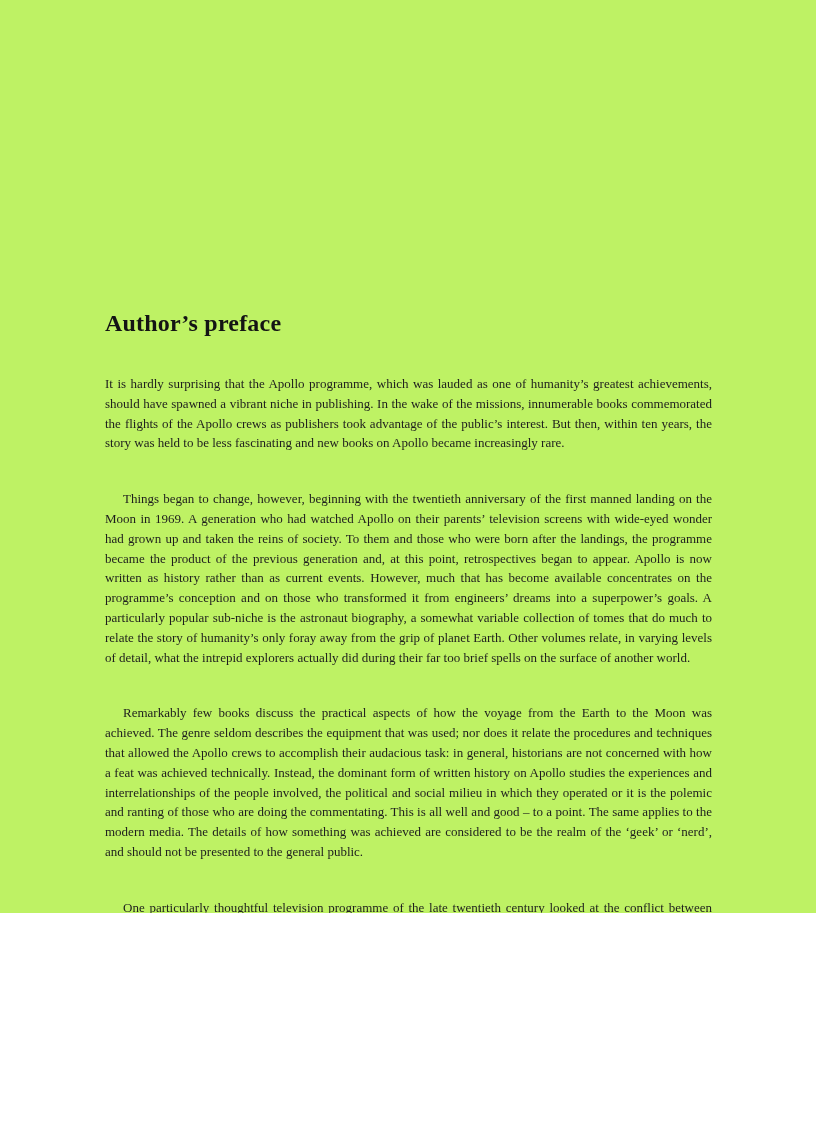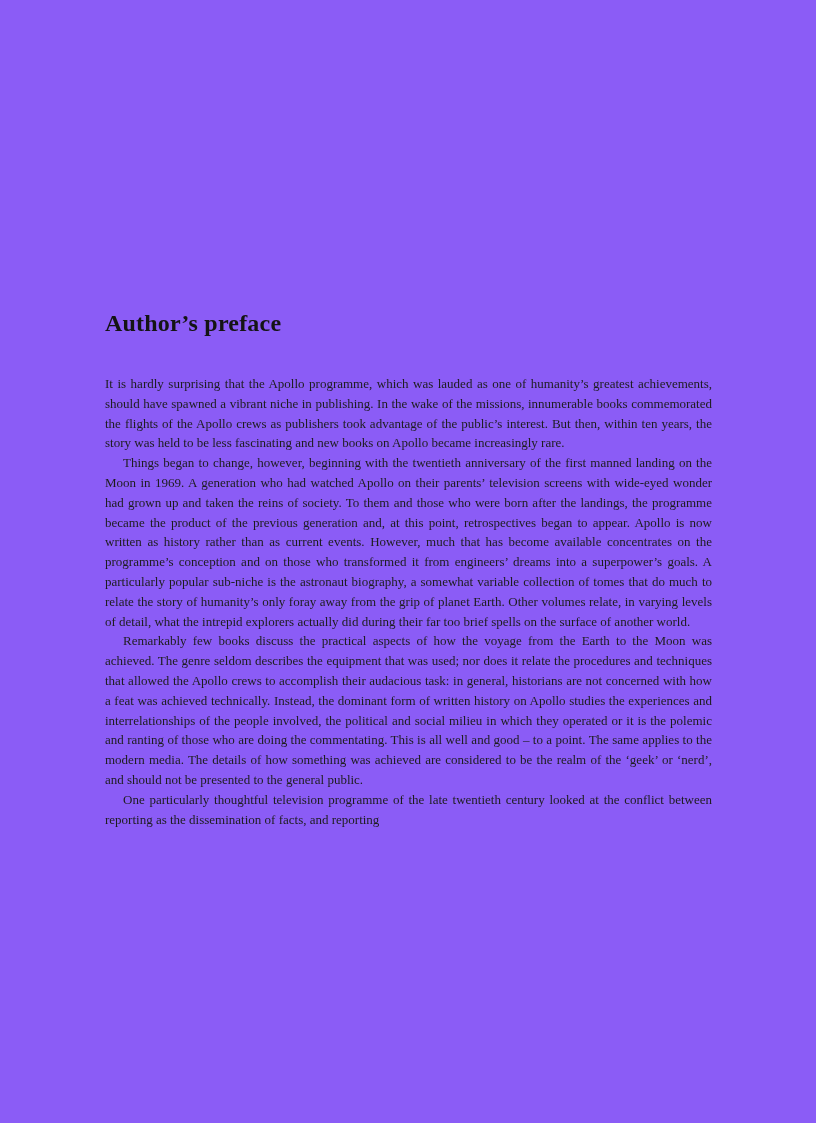--- a/index.html
+++ b/index.html
@@ -3,22 +3,22 @@
 <meta charset="utf-8">
 <style>
   html, body {
     margin: 0;
     padding: 0;
     background: #ffffff;
   }
   .page {
     position: relative;
     width: 816px;
-    height: 1123px;
-    background: #8b5cf6;
+    height: 913px;
+    background: #bef264;
     overflow: hidden;
     font-family: "Liberation Serif", serif;
   }
   .content {
     position: absolute;
     left: 105px;
     top: 309px;
     width: 607px;
   }
   h1.chapter-title {
@@ -33,20 +33,21 @@
   .body-text p {
     margin: 0;
     font-family: "Liberation Serif", serif;
     font-size: 13px;
     line-height: 19.8px;
     color: #1d1d1d;
     text-align: justify;
   }
   .body-text p + p {
     text-indent: 18px;
+    margin-top: 36px;
   }
 </style>
 </head>
 <body>
 
 <div class="page">
   <div class="content">
     <h1 class="chapter-title">Author’s preface</h1>
     <div class="body-text">
       <p>It is hardly surprising that the Apollo programme, which was lauded as one of humanity’s greatest achievements, should have spawned a vibrant niche in publishing. In the wake of the missions, innumerable books commemorated the flights of the Apollo crews as publishers took advantage of the public’s interest. But then, within ten years, the story was held to be less fascinating and new books on Apollo became increasingly rare.</p>

